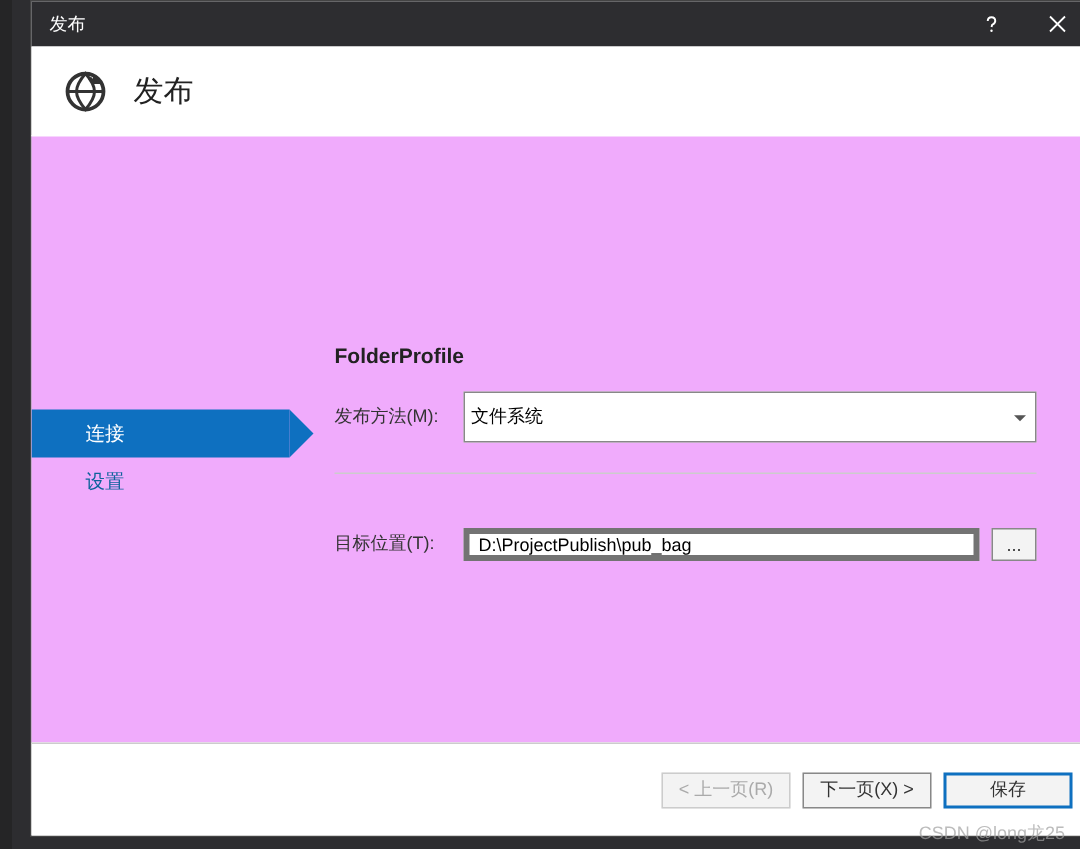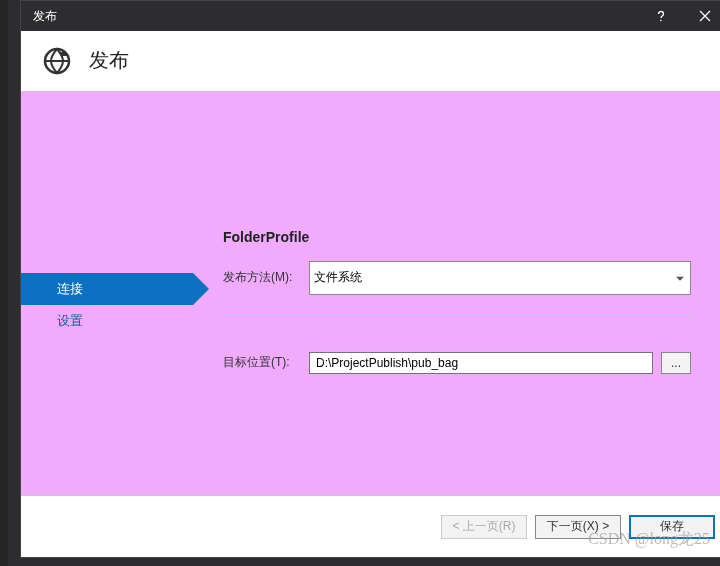--- a/index.html
+++ b/index.html
@@ -138,21 +138,21 @@
       border-top: 4px solid #555;
     }
     .divider {
       height: 1px;
       background: #ccc;
       margin: 20px 0 36px 0;
     }
     .form-input {
       flex: 1;
       height: 22px;
-      border: 1px solid #737373;
+      border: 4px solid #737373;
       background: #fff;
       font-size: 12px;
       padding: 0 6px;
       outline: none;
     }
     .browse-btn {
       width: 30px; height: 22px;
       margin-left: 8px;
       border: 1px solid #888;
       background: #f3f3f3;
@@ -189,24 +189,24 @@
       border-color: #ccc;
       cursor: default;
     }
     .footer-btn.primary {
       border: 1px solid #0e70c0;
       box-shadow: inset 0 0 0 1px #0e70c0;
     }
     .watermark {
       position: absolute;
       right: 10px;
-      bottom: 16px;
+      bottom: 2px;
       color: rgba(160,160,160,0.7);
-      font-size: 16px;
-      font-family: Liberation Serif, serif;
+      font-size: 12px;
+      font-family: Liberation Sans, sans-serif;
     }
   </style>
 </head>
 <body>
 
 <div class="left-strip"></div>
 
 <div class="dialog">
 
   <div class="titlebar">

